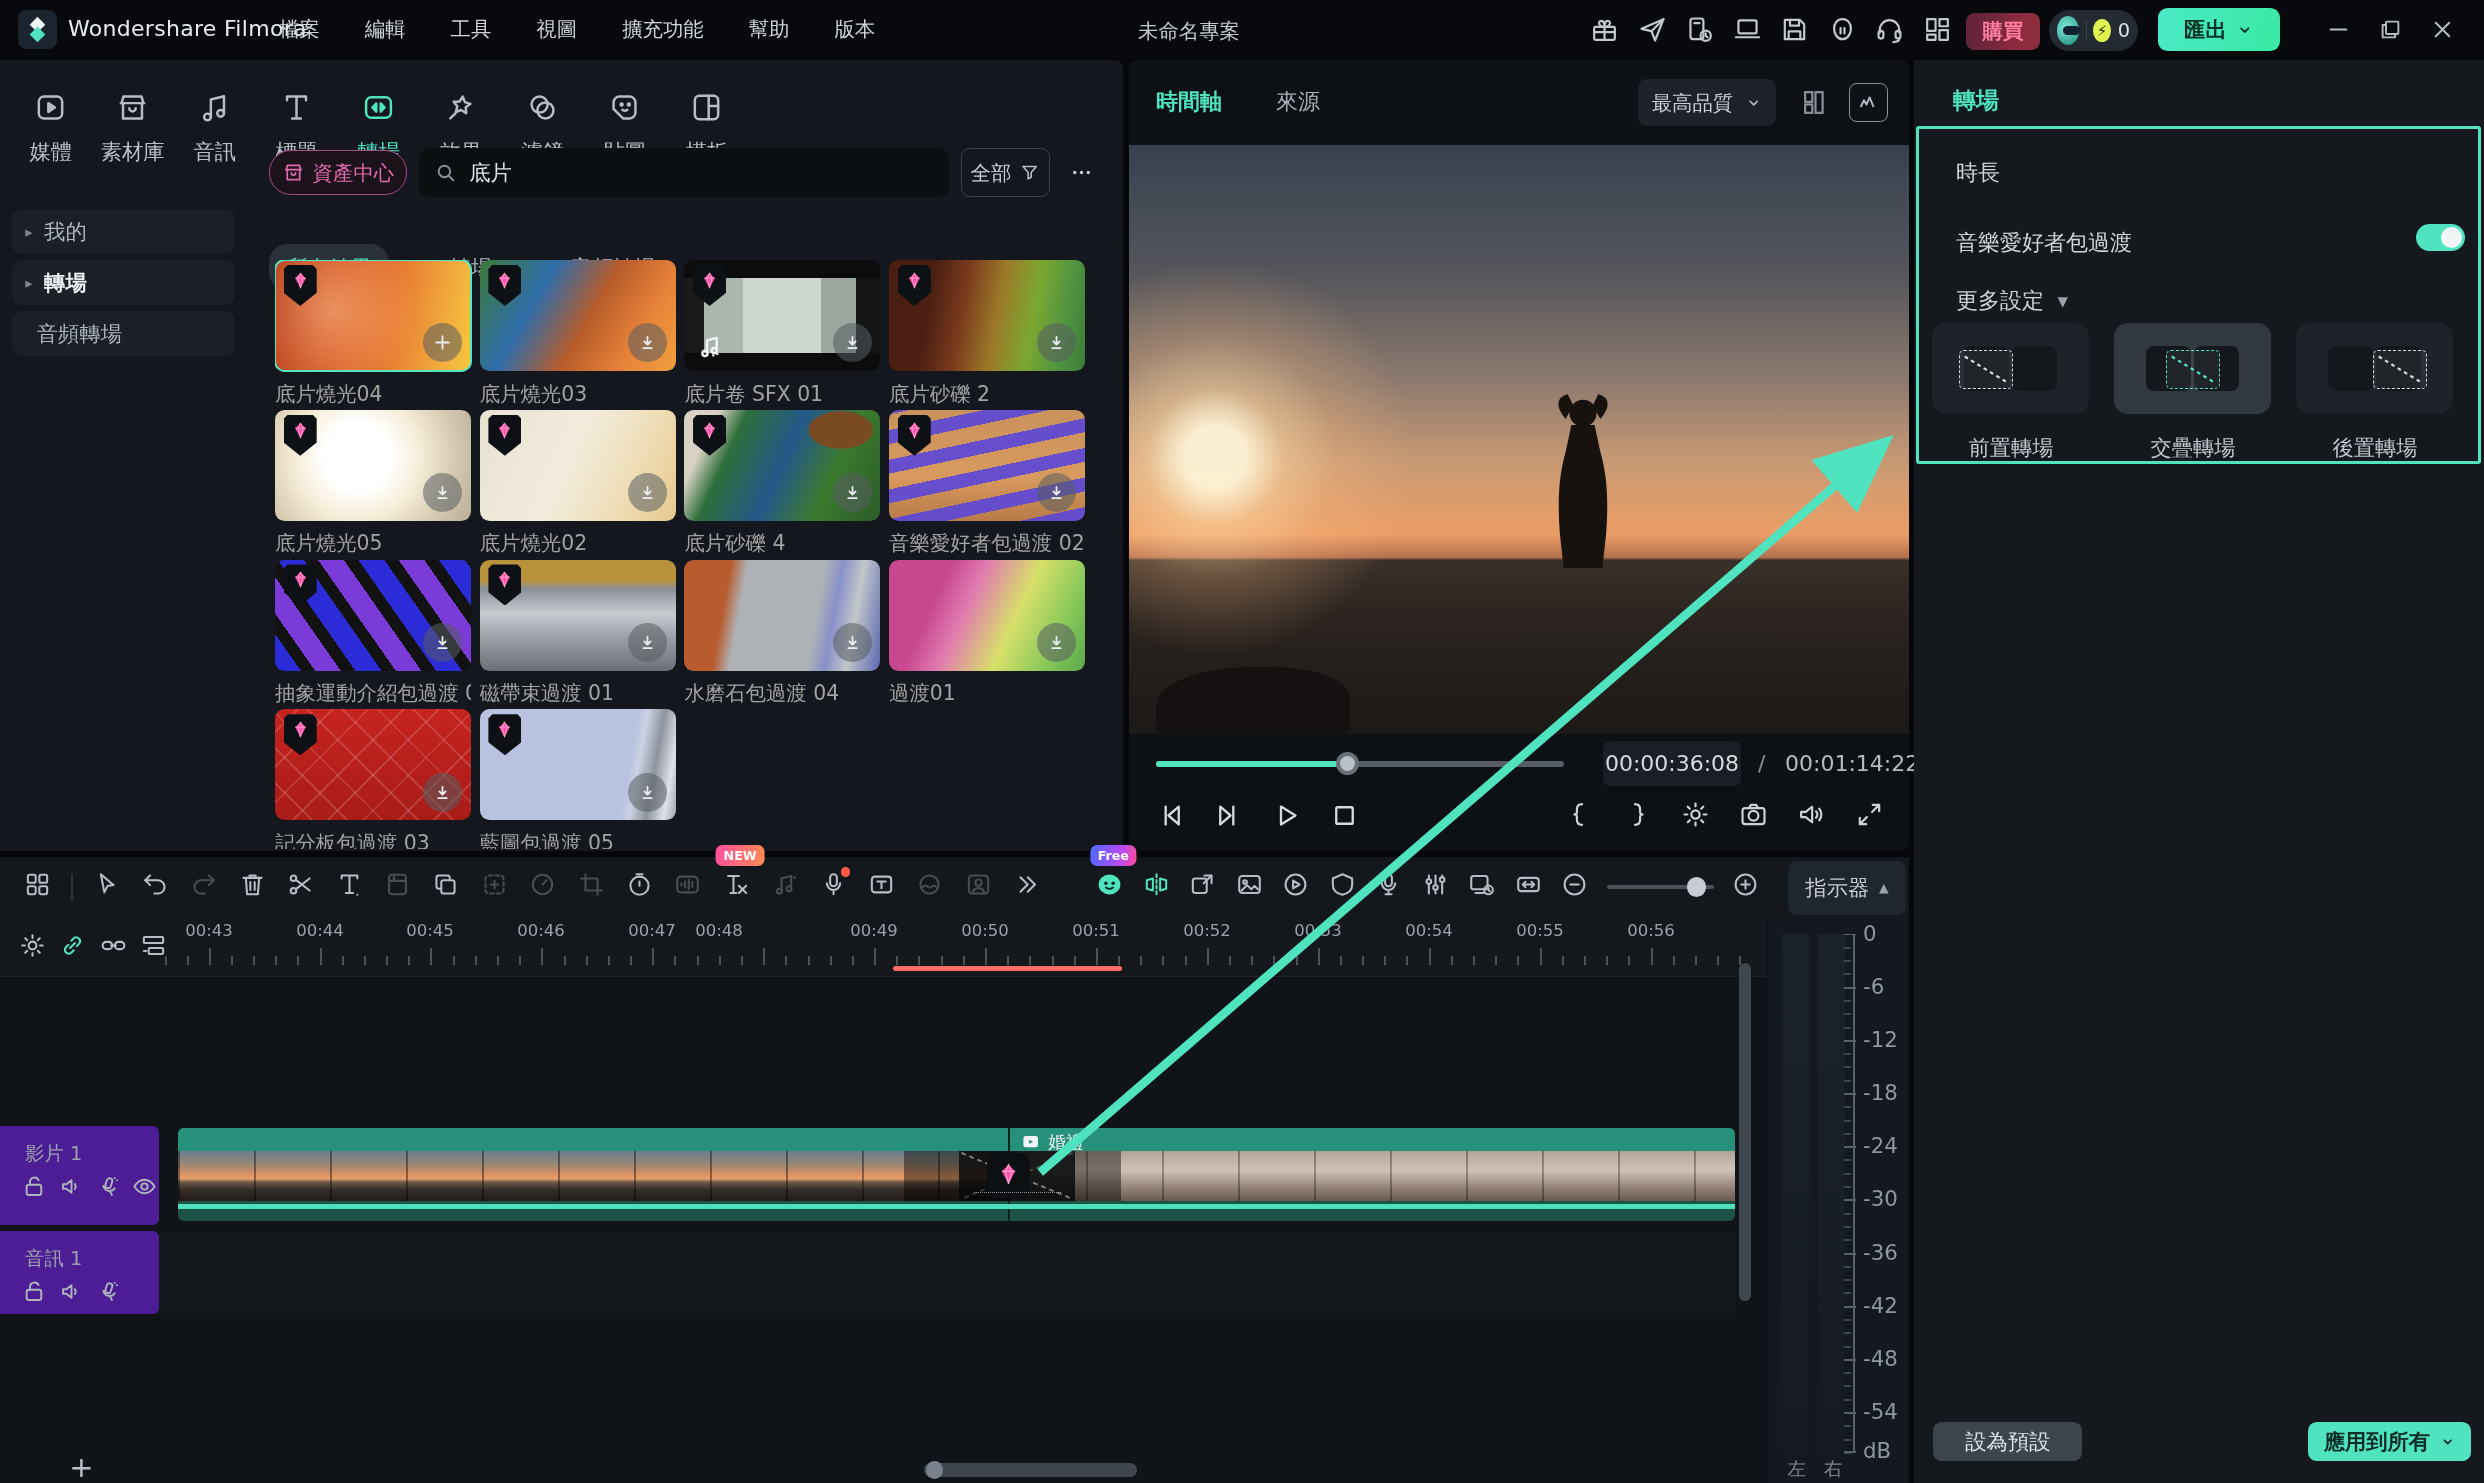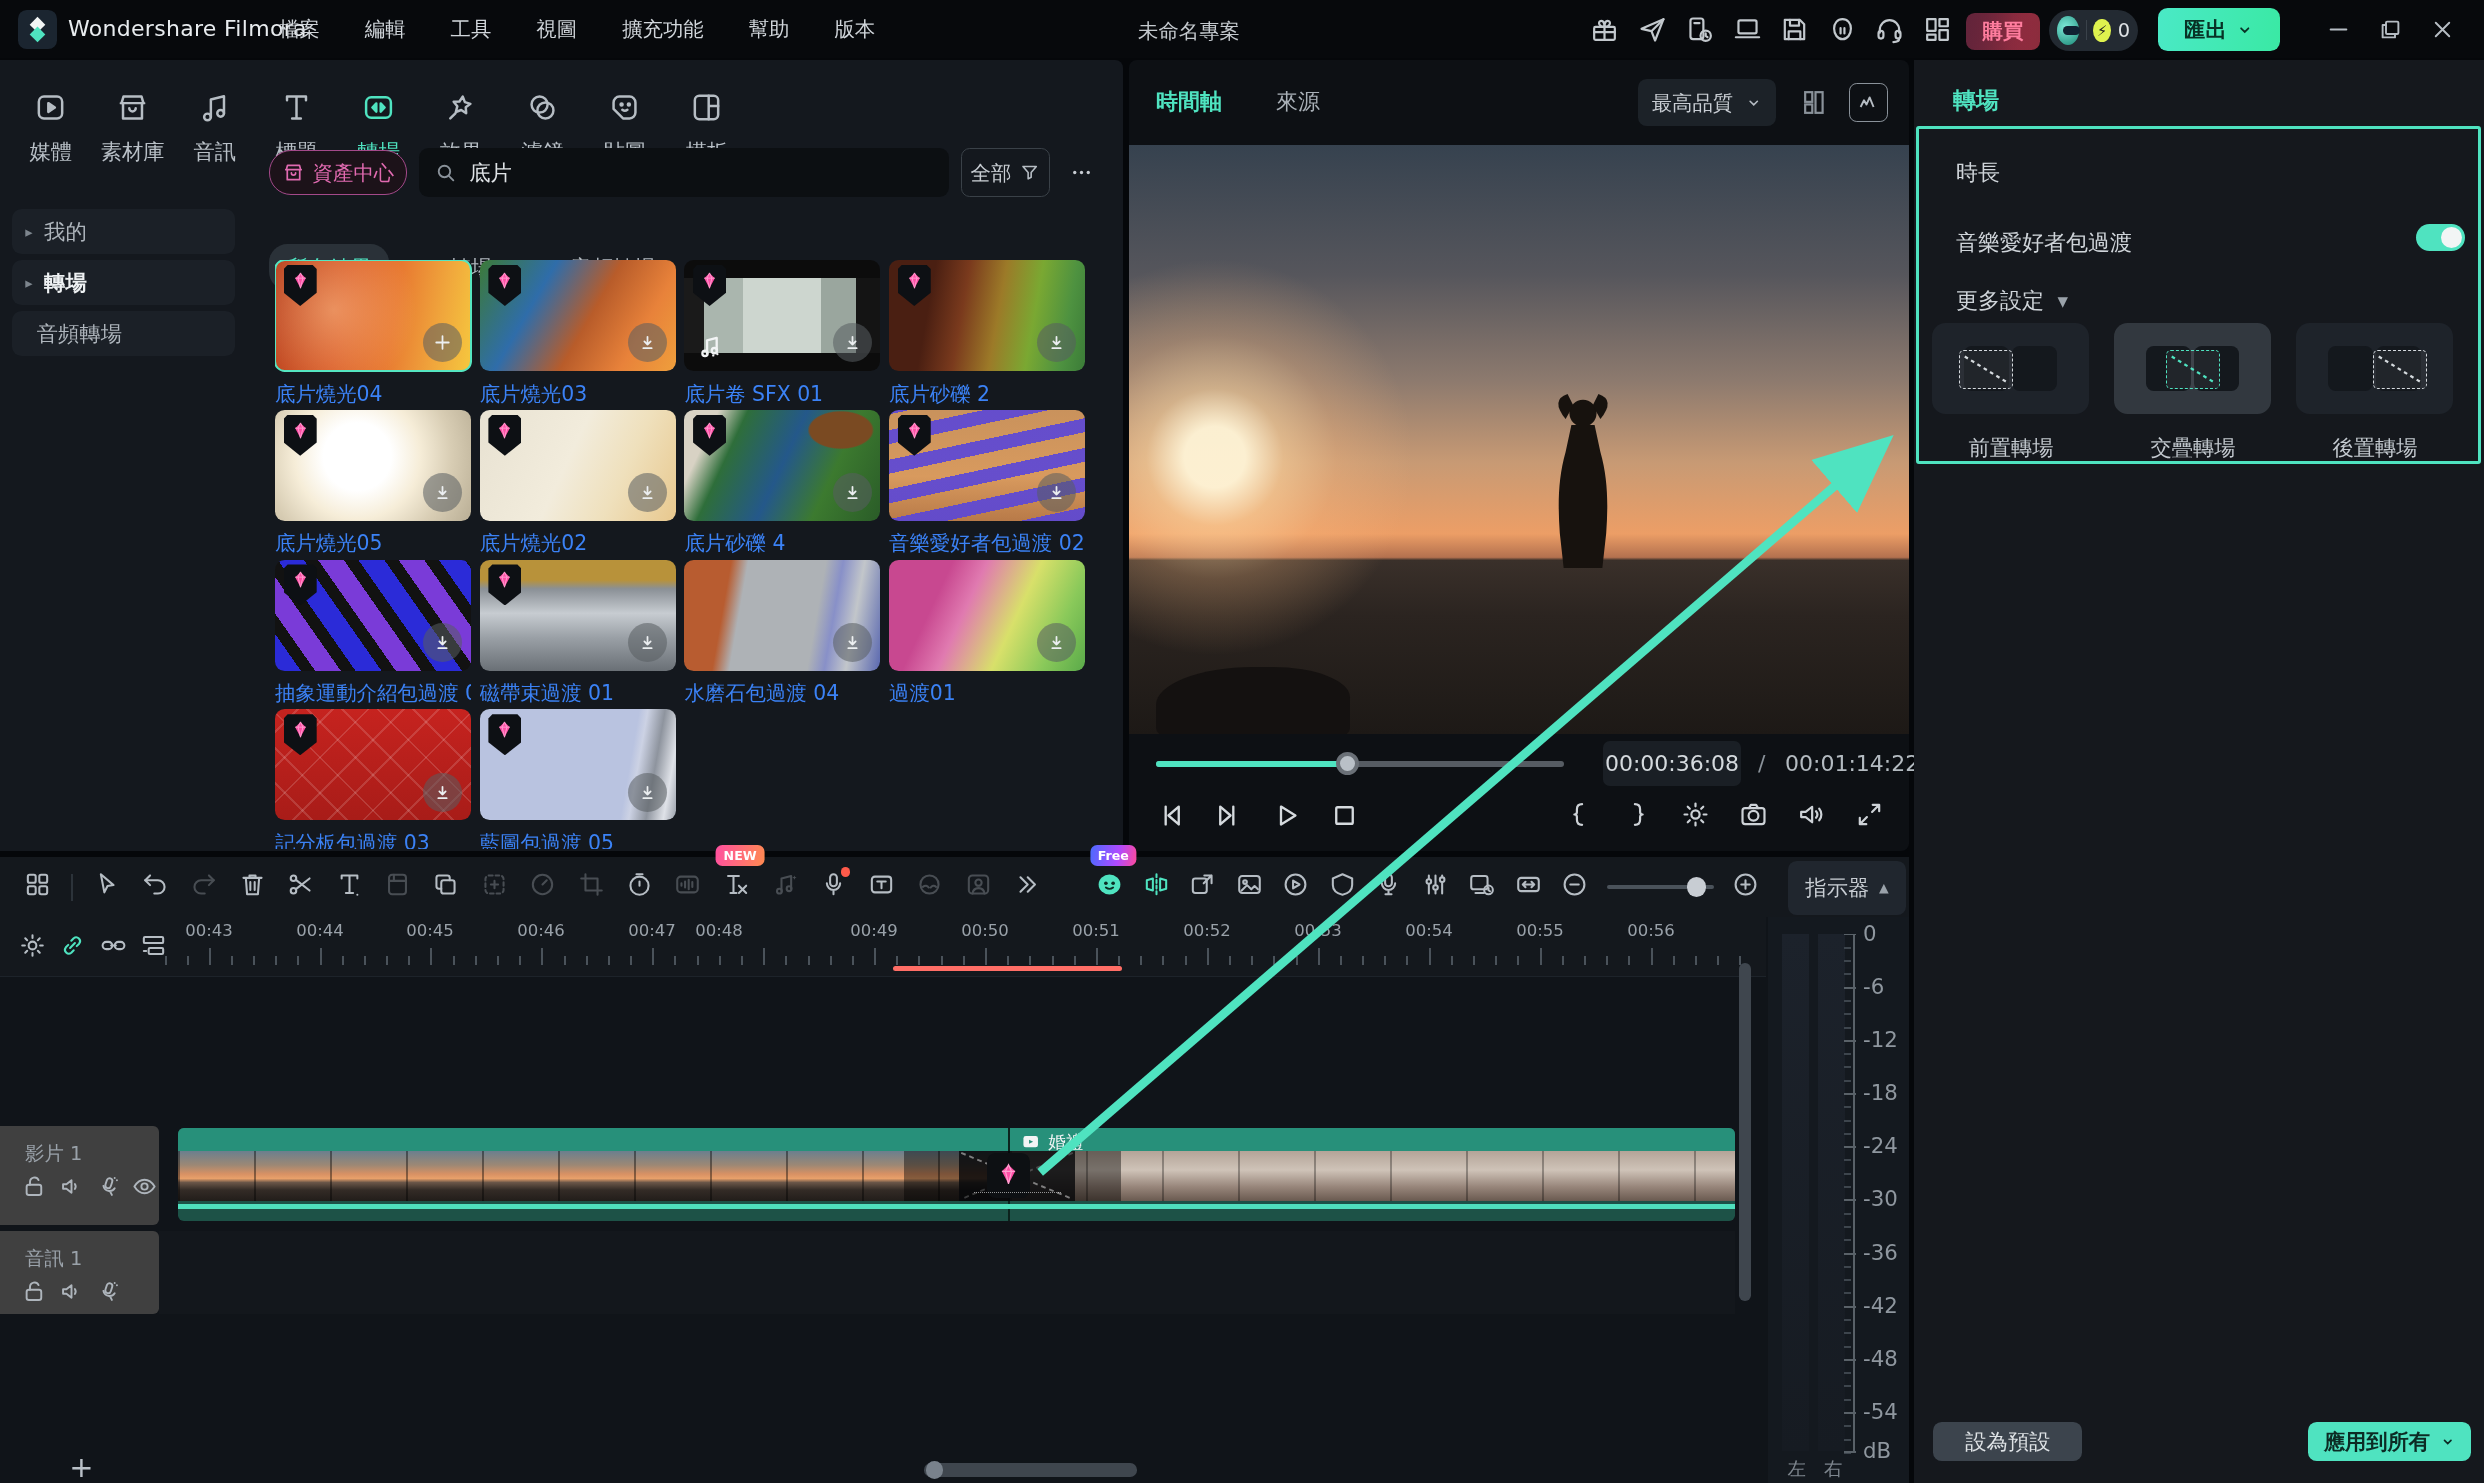--- a/index.html
+++ b/index.html
@@ -58,21 +58,21 @@
 #more-results{position:absolute;left:1064px;top:100px;width:35px;height:25px;color:#c8cdd3}
 
 #result-tabs{position:absolute;left:269px;top:184px;display:flex;align-items:center;gap:43px}
 .rtab{font-size:21.3px;color:#b2b9c0;padding:8.7px 17.5px;border-radius:18.4px}
 .rtab.active{background:#2a3138;color:#4fe3c0}
 
 #cards{position:absolute;left:275px;top:200px;width:835px;height:589px;overflow:hidden;display:grid;grid-template-columns:repeat(4,196px);grid-auto-rows:142px;column-gap:8.7px;row-gap:7.8px}
 .card{position:relative;width:196px}
 .thumb{position:relative;width:196px;height:111px;border-radius:9.7px;overflow:hidden}
 .thumb.sel{outline:2.9px solid #55e6c1;outline-offset:-1px}
-.card-label{margin-top:8.7px;font-size:20.4px;color:#3b82f6;white-space:nowrap;overflow:hidden}
+.card-label{margin-top:8.7px;font-size:20.4px;color:#a3a3a3;white-space:nowrap;overflow:hidden}
 .gem{position:absolute;top:4.9px;left:8.7px;width:33px;height:41px;background:#0d1014;clip-path:polygon(12% 0,88% 0,100% 10%,100% 68%,50% 100%,0 68%,0 10%);display:flex;align-items:flex-start;justify-content:center;padding-top:4.9px}
 .gem svg{width:23px;height:23px}
 .chip{position:absolute;right:8.7px;bottom:8.7px;width:39px;height:39px;border-radius:50%;background:rgba(88,92,96,.55);color:#eceff1;display:flex;align-items:center;justify-content:center}
 .chip svg{width:25px;height:25px}
 .note-ic{position:absolute;left:9.7px;bottom:7.8px;width:33px;height:33px;color:#f2f4f5}
 
 #preview{position:absolute;left:1129px;top:60px;width:780px;height:791px;background:#0d1014;border-radius:7.8px}
 #pv-tabs{position:absolute;left:27px;top:27px;display:flex;gap:54px;font-size:22px}
 .pvtab{color:#a9b0b7}.pvtab.active{color:#4fe3c0;font-weight:bold}
 #quality{position:absolute;left:509px;top:19.4px;width:138px;height:47px;border-radius:8.7px;background:#1c2228;display:flex;align-items:center;justify-content:center;gap:11.6px;font-size:20.4px;color:#c8cdd3}
@@ -139,21 +139,21 @@
 #indicator .tri{font-size:12.6px;color:#9aa2aa}
 
 #ruler{position:absolute;left:0;top:60px;width:1766px;height:60px;background:#14181d;border-bottom:1.9px solid #1d232a}
 #ruler-icons{position:absolute;left:17.5px;top:13.6px;display:flex;gap:11.6px}
 .rlabel{position:absolute;top:3.9px;width:78px;margin-left:-39px;text-align:center;font-size:16.5px;color:#99a1a9}
 .tick{position:absolute;background:#4a525a;width:1.9px}
 .tick.major{top:31px;height:16.5px}
 .tick.minor{top:39px;height:8.7px}
 #red-mark{position:absolute;left:893px;top:49px;width:229px;height:4.9px;border-radius:2.9px;background:#ff6e66}
 
-.trk-head{position:absolute;left:0;width:159px;background:#404040;border-radius:0 5.8px 5.8px 0}
+.trk-head{position:absolute;left:0;width:159px;background:#4c1d95;border-radius:0 5.8px 5.8px 0}
 .trk-name{position:absolute;left:25px;top:13.6px;font-size:19.4px;color:#9aa2aa}
 .trk-ics{position:absolute;left:21.3px;top:47px;display:flex;gap:9.7px}
 .trk-ics .ic{width:27px;height:27px;color:#aeb5bc}
 #vrow-head{top:269px;height:99px}
 #arow-head{top:374px;height:83px}
 #arow-lane{position:absolute;left:159px;top:374px;width:1576px;height:83px;background:#13171c}
 #clip{position:absolute;left:178px;top:271px;width:1557px;height:93px;border-radius:5.8px;overflow:hidden;background:#1d5247}
 #clip-bar{position:absolute;left:0;top:0;width:1557px;height:23px;background:#27907a}
 #clip-thumbs-a{position:absolute;left:0;top:23px;width:832px;height:50px;
 background:repeating-linear-gradient(90deg,rgba(0,0,0,.4) 0 1.9px,transparent 1.9px 76px),

